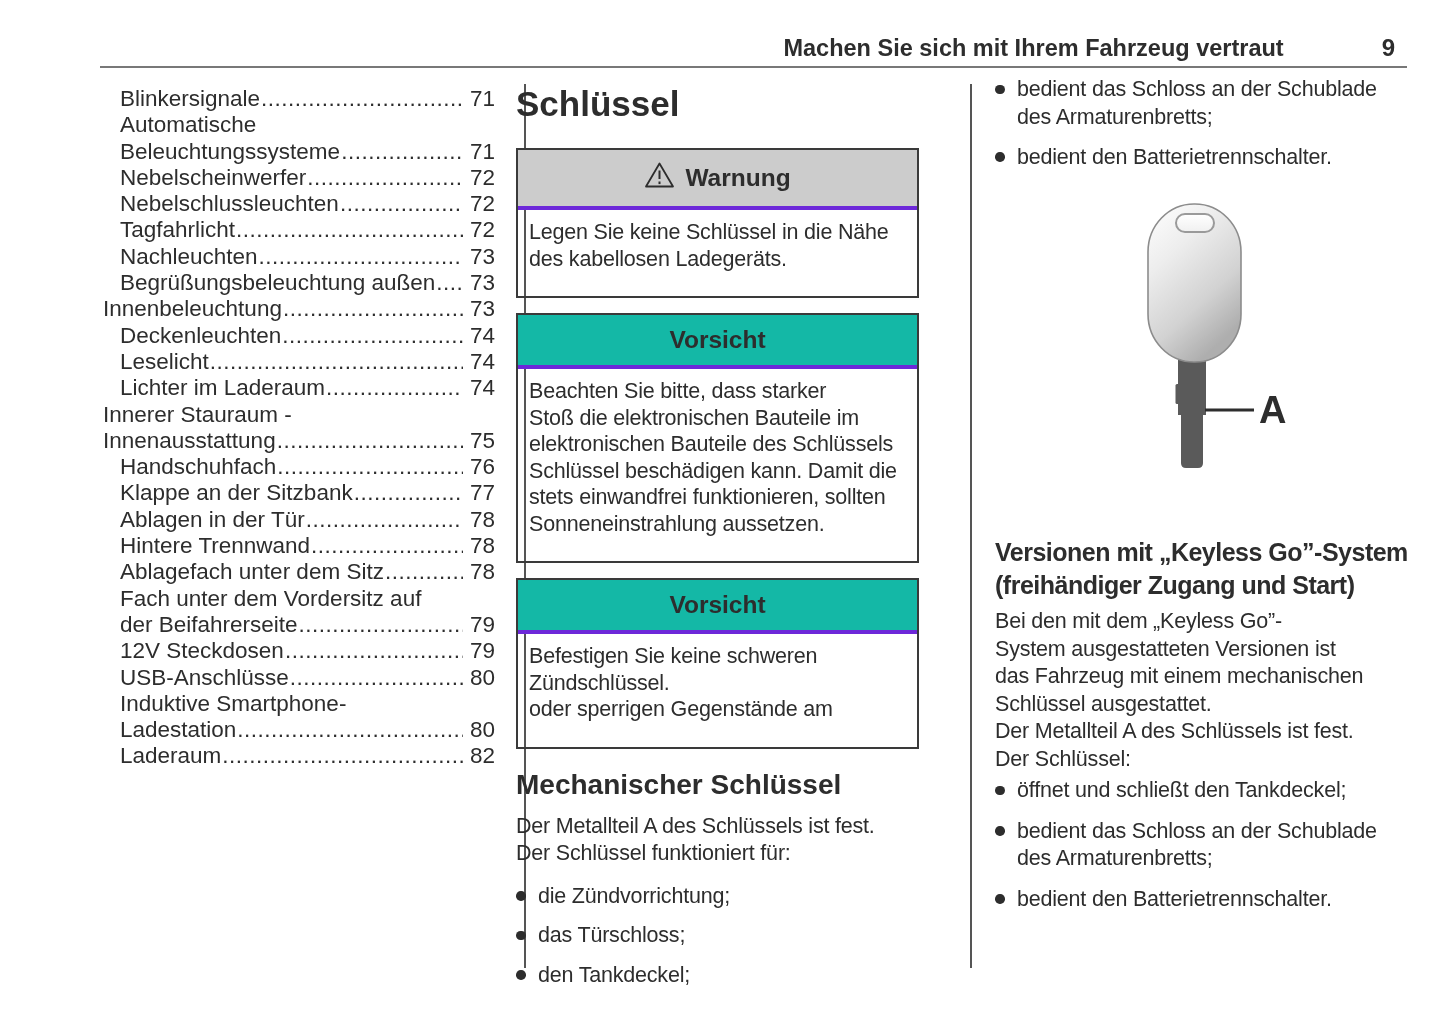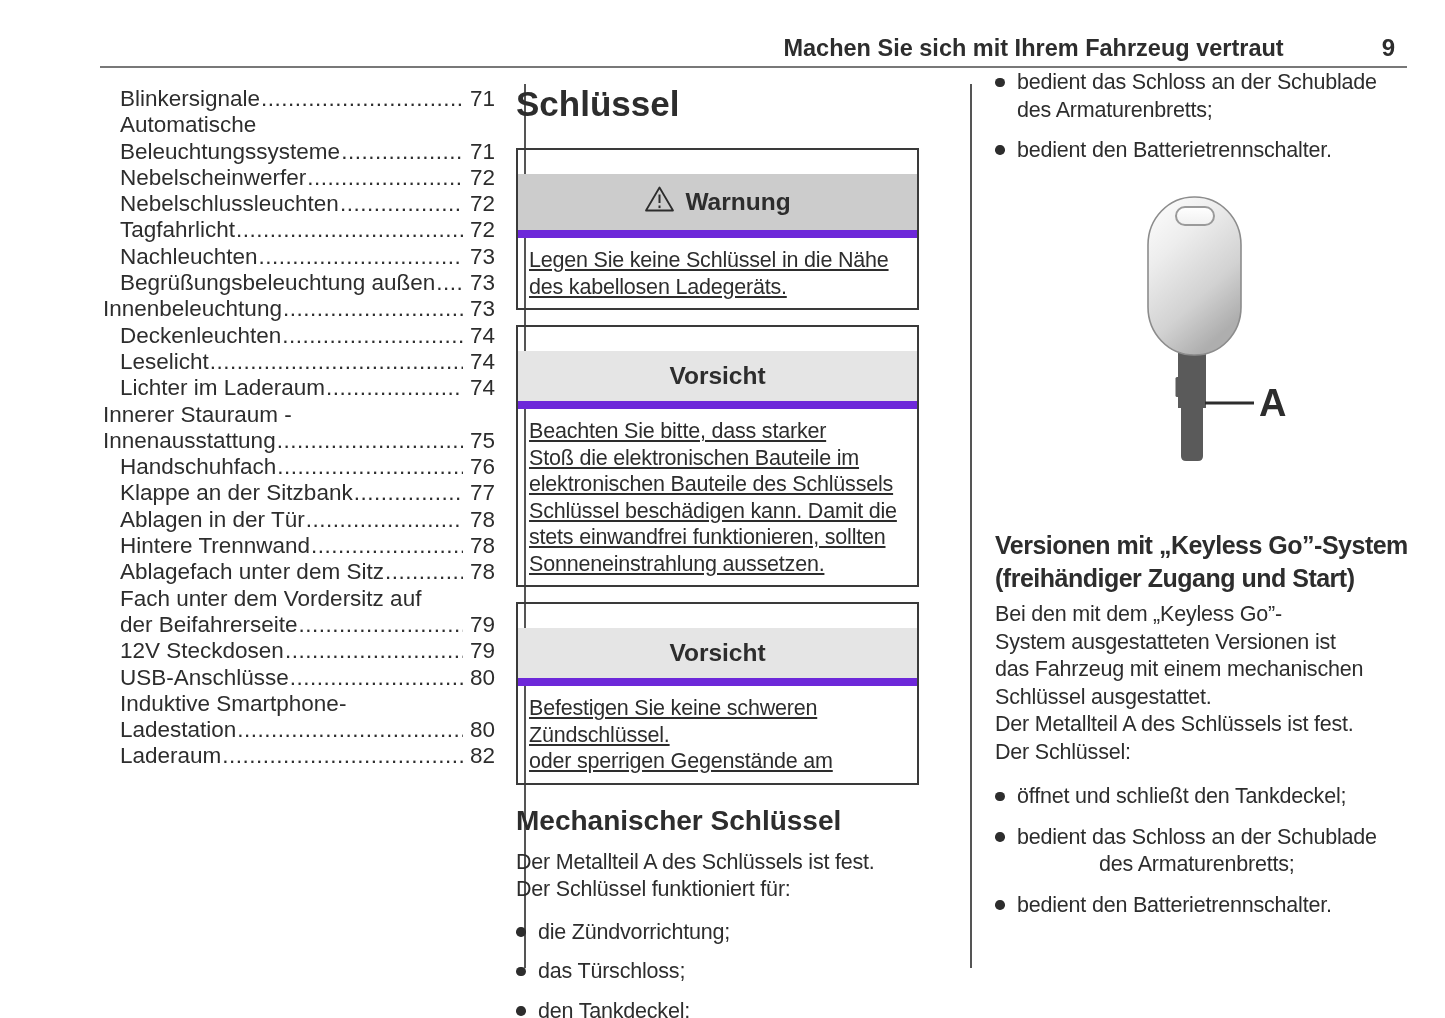--- a/index.html
+++ b/index.html
@@ -49,55 +49,54 @@
 
   
   .col-mid { position: absolute; left: 516px; top: 84px; width: 403px; }
   .section-title {
     font-size: 35px; font-weight: bold; line-height: 40px; margin: 0 0 24px 0;
   }
   .msg-box { border: 2px solid #3a3a3a; margin-bottom: 15px; }
   .box-header {
     display: flex; justify-content: center; align-items: center; gap: 10px;
     font-weight: bold; font-size: 24.5px; padding: 11px 0;
-    border-bottom: 8px solid #6d28d9;
-    margin-top: 24px;
+    border-bottom: 4px solid #6d28d9;
   }
   .msg-box.warning .box-header { background: #cccccc; }
-  .msg-box.caution .box-header { background: #e5e5e5; }
+  .msg-box.caution .box-header { background: #14b8a6; }
   .box-body {
-    padding: 9px 10px 8px 11px;
-    font-size: 21.5px; line-height: 26.5px; letter-spacing: -0.2px; text-decoration: underline;
+    padding: 9px 10px 24px 11px;
+    font-size: 21.5px; line-height: 26.5px; letter-spacing: -0.2px;
   }
   .box-body div, .para div, .bullet-text div { white-space: nowrap; }
   .subsection-title {
     font-size: 28px; font-weight: bold; line-height: 32px; margin: 20px 0 12px 0;
   }
   .para { font-size: 21.5px; line-height: 27px; letter-spacing: -0.2px; }
   .bullet-list {
     margin-top: 16px; display: flex; flex-direction: column; gap: 12.5px;
     font-size: 21.5px; line-height: 27px; letter-spacing: -0.2px;
   }
   .bullet-row { display: flex; }
   .bullet-marker { flex: none; width: 22px; position: relative; }
   .bullet-marker .dot {
     display: block; width: 9.5px; height: 9.5px; border-radius: 50%;
     background: #2d2d2d; margin-top: 8.5px;
   }
 
   
-  .col-right { position: absolute; left: 995px; top: 69px; width: 418px; }
+  .col-right { position: absolute; left: 995px; top: 76px; width: 418px; }
   .col-right .bullet-list.top { margin-top: 0; line-height: 27.5px; }
   .figure-wrap { margin: 30px 0 0 125px; width: 210px; }
   .right-heading {
     font-size: 25px; font-weight: bold; line-height: 33px;
     letter-spacing: -0.5px; margin: 46px 0 6px 0;
   }
   .col-right .para { line-height: 27.5px; }
-  .col-right .bullet-list.bottom { margin-top: 17px; line-height: 27.5px; gap: 13px; text-align: center; }
+  .col-right .bullet-list.bottom { margin-top: 4px; line-height: 27.5px; gap: 13px; }
 
   svg text { font-family: "Liberation Sans", sans-serif; }
 </style>
 </head>
 <body>
 
 <div class="page-header">
   <span>Machen Sie sich mit Ihrem Fahrzeug vertraut</span>
   <span class="page-number">9</span>
 </div>

